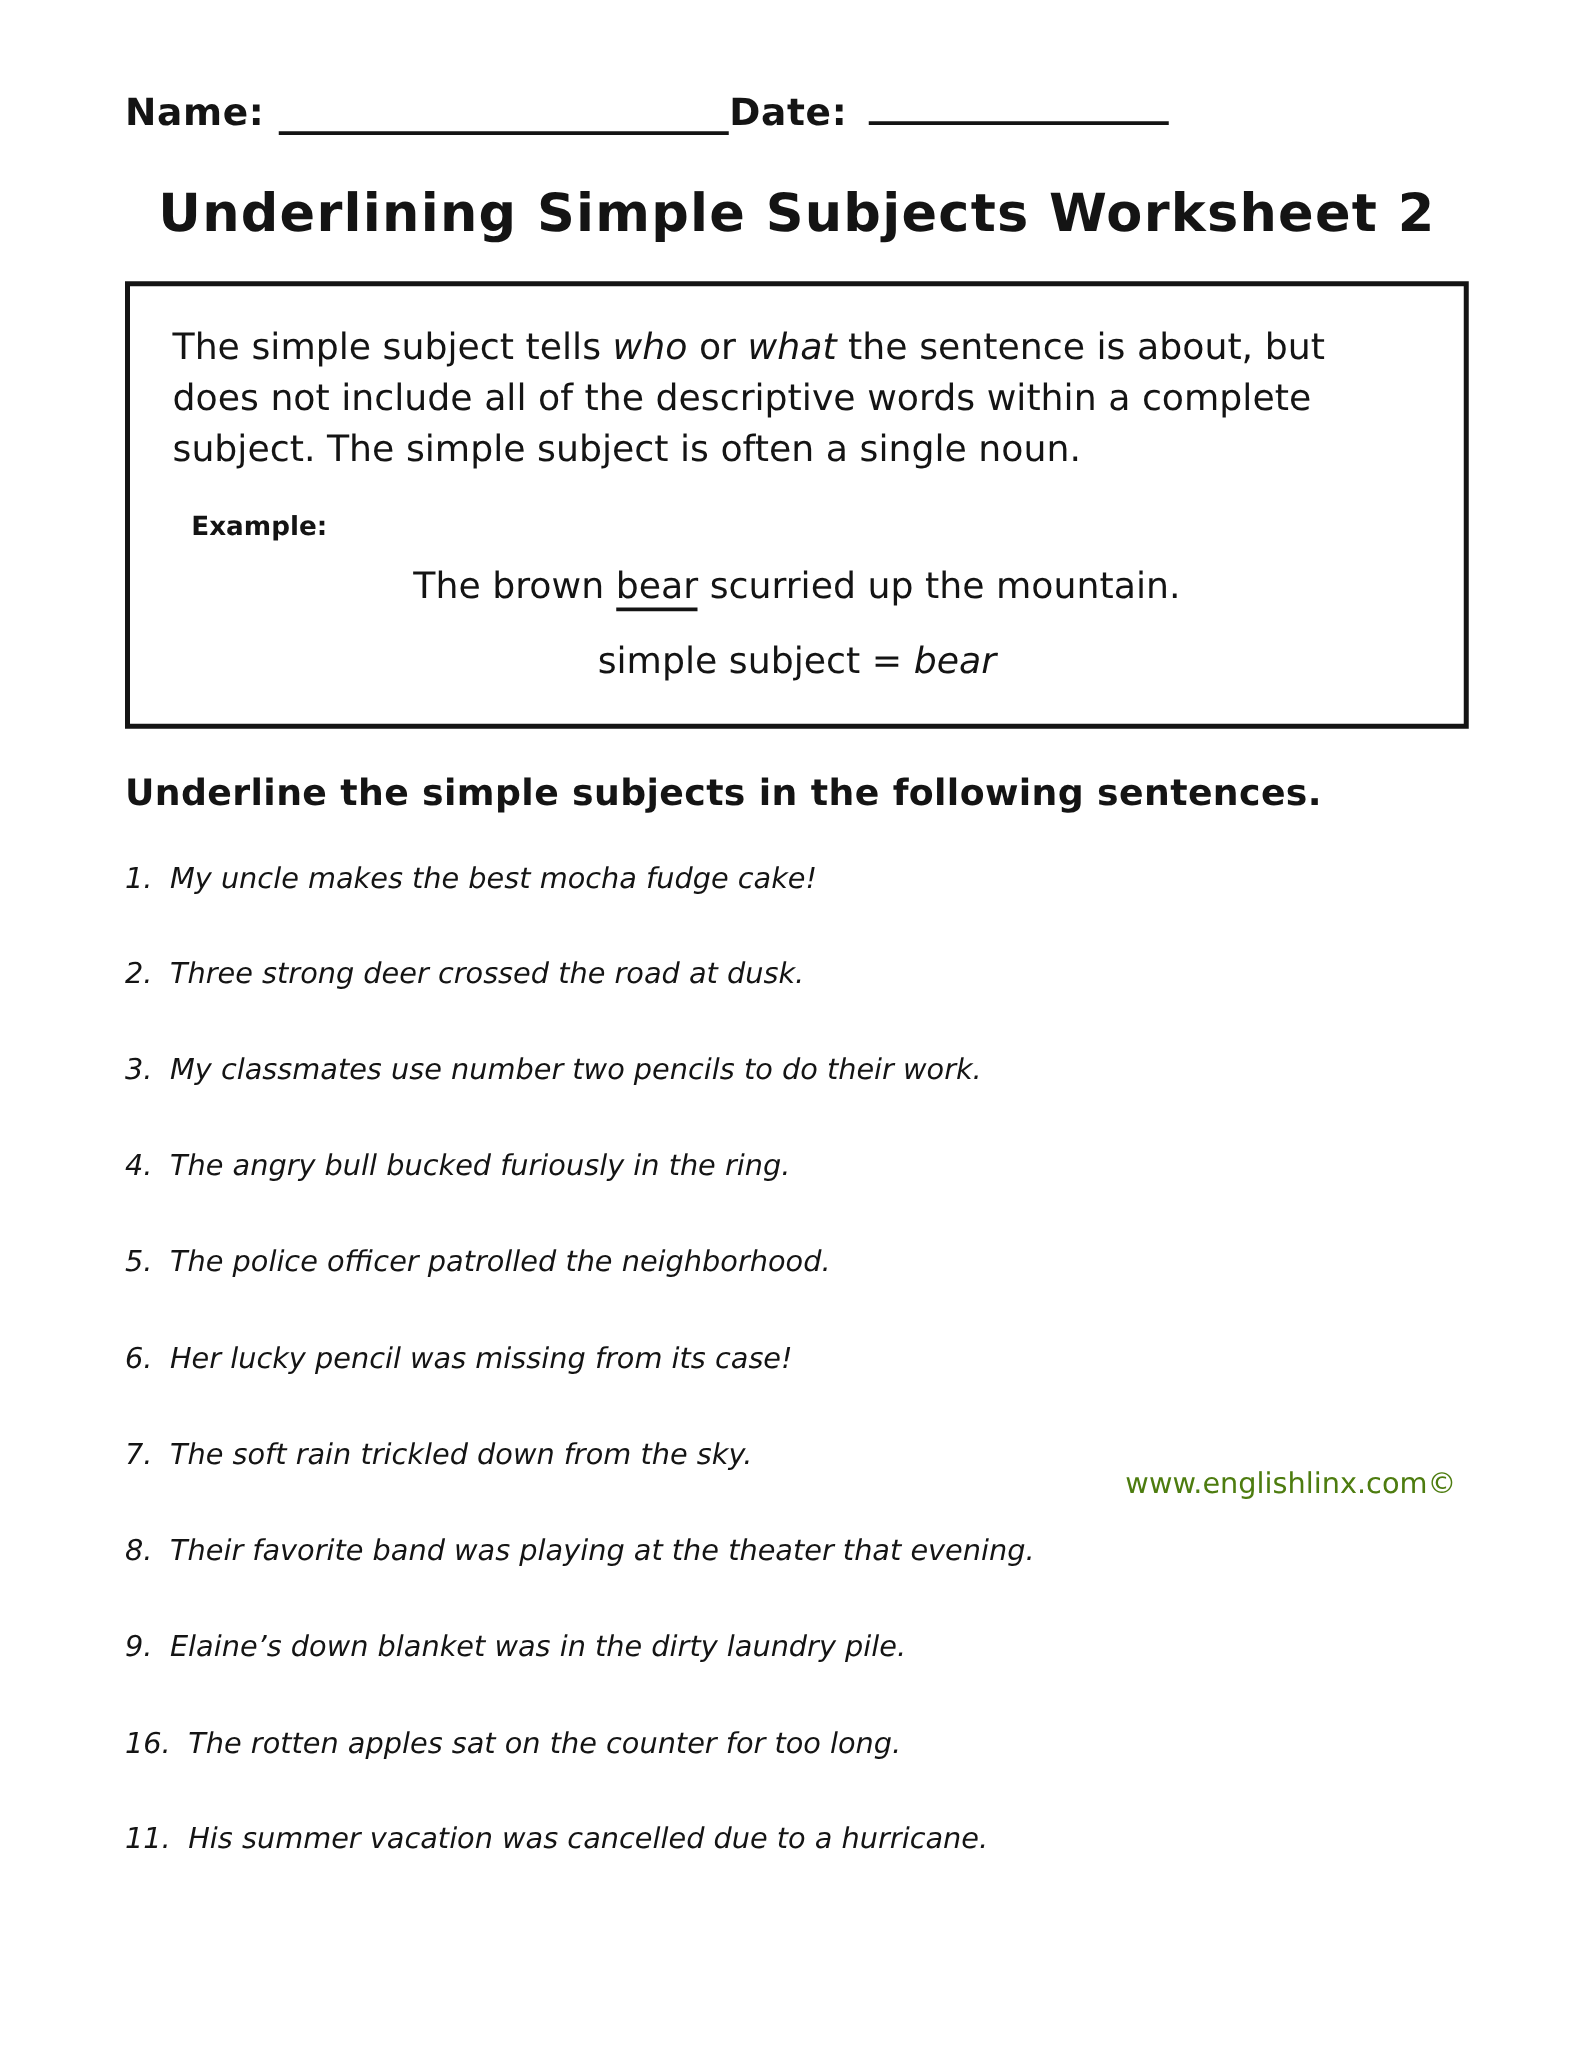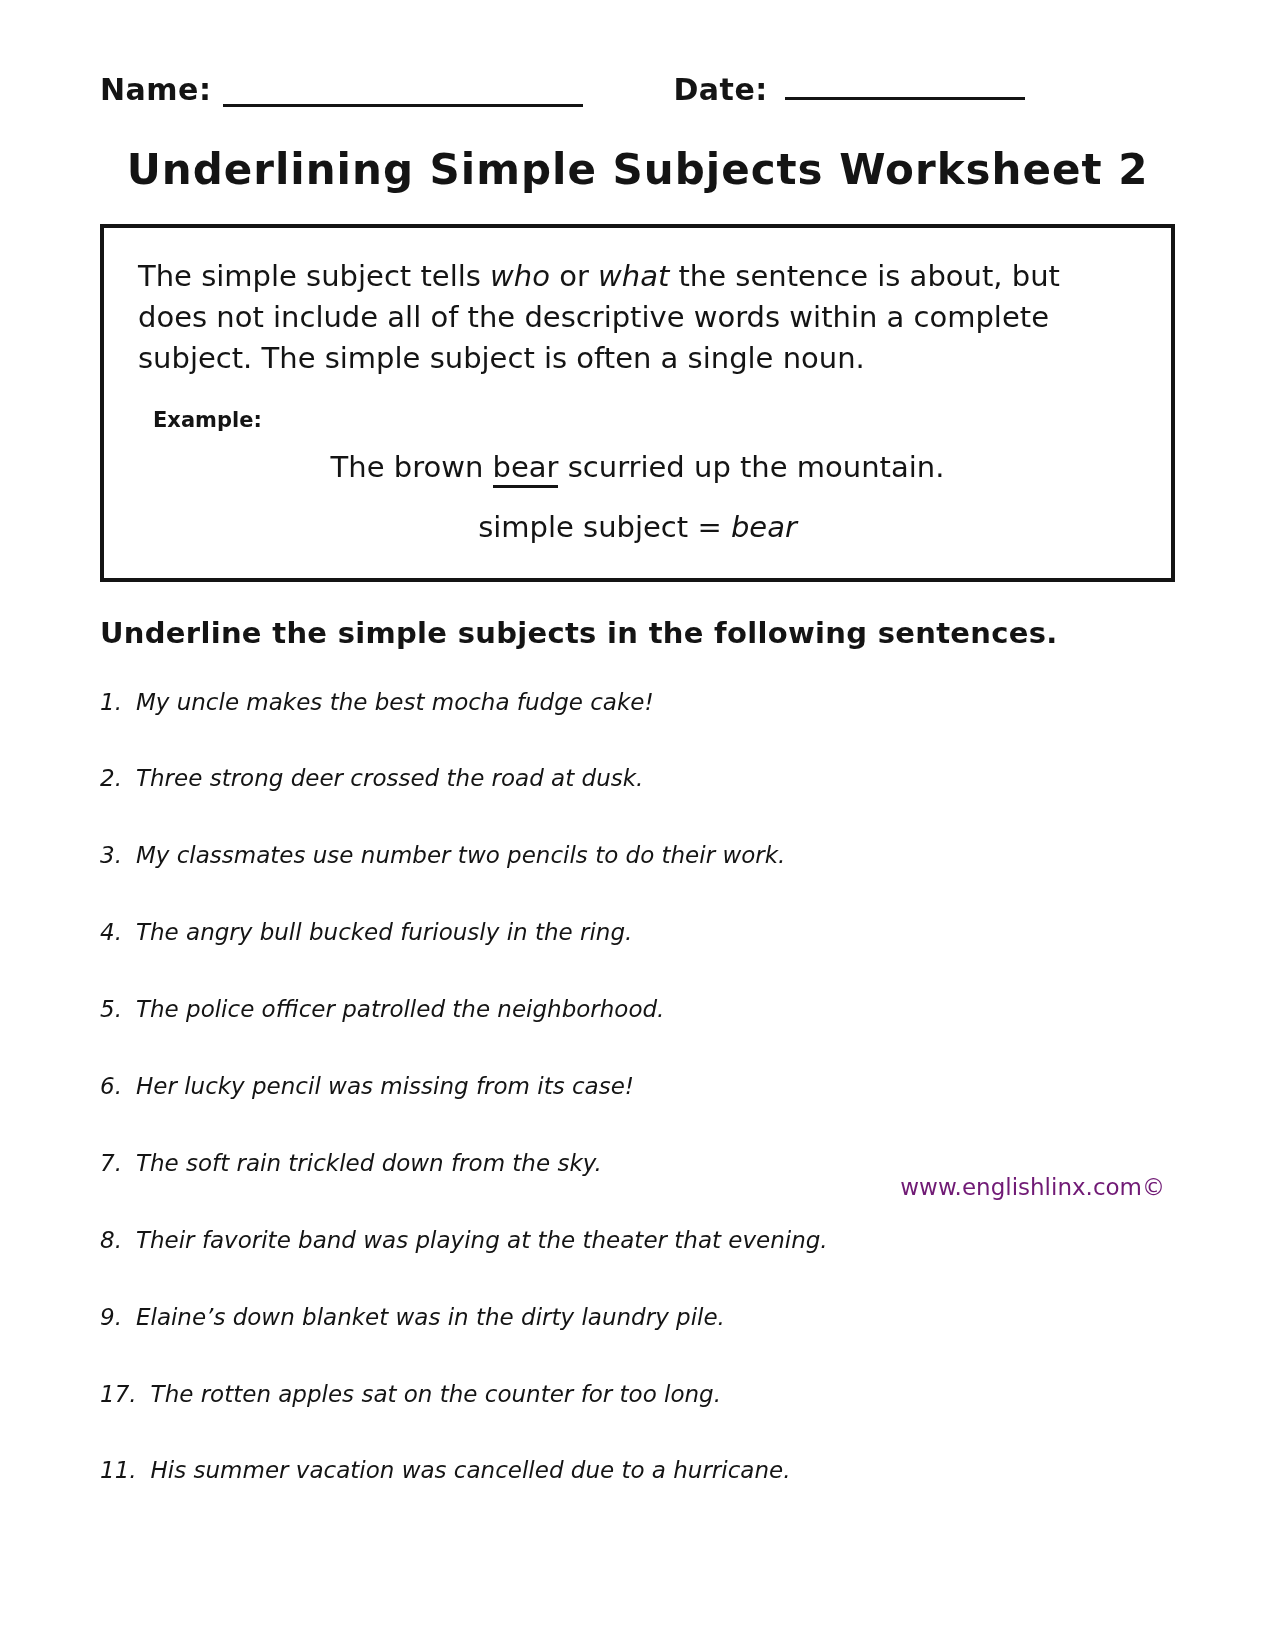--- a/index.html
+++ b/index.html
@@ -33,21 +33,21 @@
     letter-spacing: 0.5px;
   }
   .blank-line {
     display: inline-block;
     border-bottom: 3px solid #141414;
     height: 30px;
     margin-left: 12px;
   }
   .name-line { width: 360px; }
   .date-line { width: 240px; }
-  .date-group { margin-left: 90px; }
+  .date-group { }
 
   
   .title {
     text-align: center;
     font-size: 42px;
     font-weight: bold;
     letter-spacing: 1px;
     margin: 0 0 30px 0;
   }
 
@@ -97,21 +97,21 @@
     font-style: italic;
   }
   .sentence-num { margin-right: 14px; }
 
   
   .footer {
     position: absolute;
     right: 110px;
     bottom: 110px;
     font-size: 23px;
-    color: #701a75;
+    color: #4d7c0f;
   }
 </style>
 </head>
 <body>
 
 <div class="page">
 
   <div class="header-row">
     <span class="field-label">Name:</span>
     <span class="blank-line name-line"></span>
@@ -160,21 +160,21 @@
     <div class="sentence-item">
       <span class="sentence-num">7.</span><span>The soft rain trickled down from the sky.</span>
     </div>
     <div class="sentence-item">
       <span class="sentence-num">8.</span><span>Their favorite band was playing at the theater that evening.</span>
     </div>
     <div class="sentence-item">
       <span class="sentence-num">9.</span><span>Elaine’s down blanket was in the dirty laundry pile.</span>
     </div>
     <div class="sentence-item">
-      <span class="sentence-num">17.</span><span>The rotten apples sat on the counter for too long.</span>
+      <span class="sentence-num">16.</span><span>The rotten apples sat on the counter for too long.</span>
     </div>
     <div class="sentence-item">
       <span class="sentence-num">11.</span><span>His summer vacation was cancelled due to a hurricane.</span>
     </div>
   </div>
 
   <div class="footer">www.englishlinx.com©</div>
 
 </div>
 

